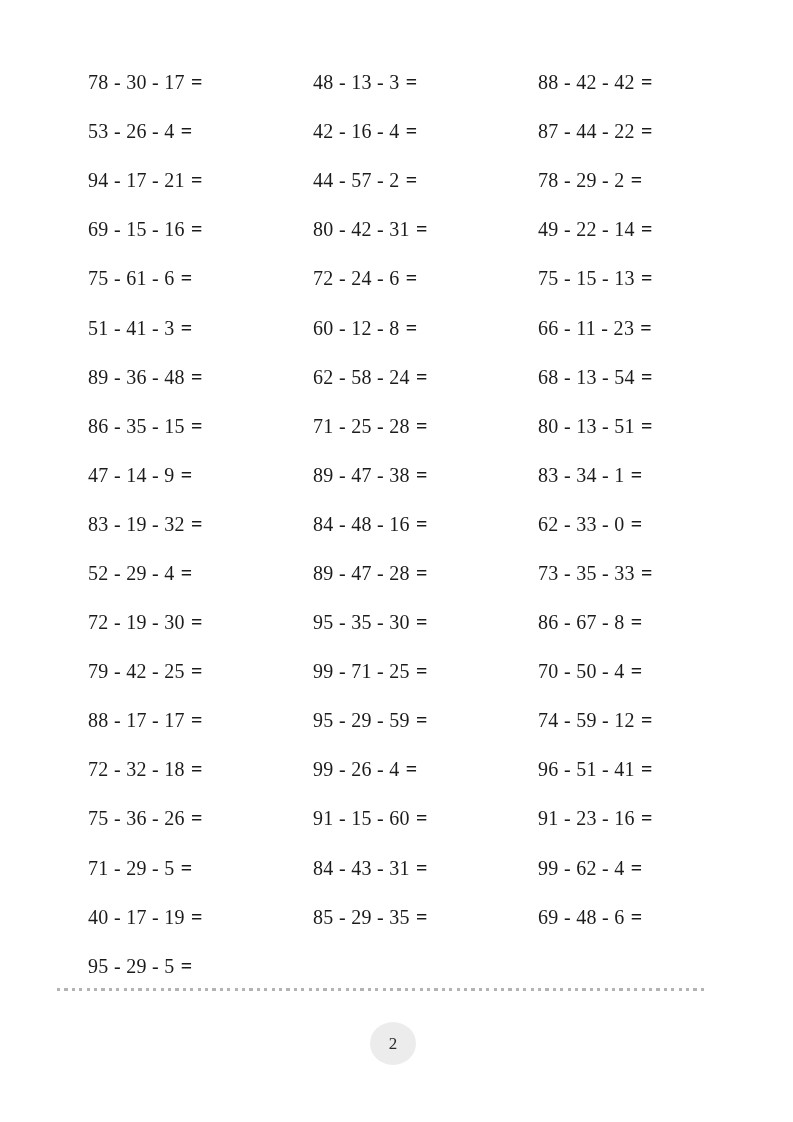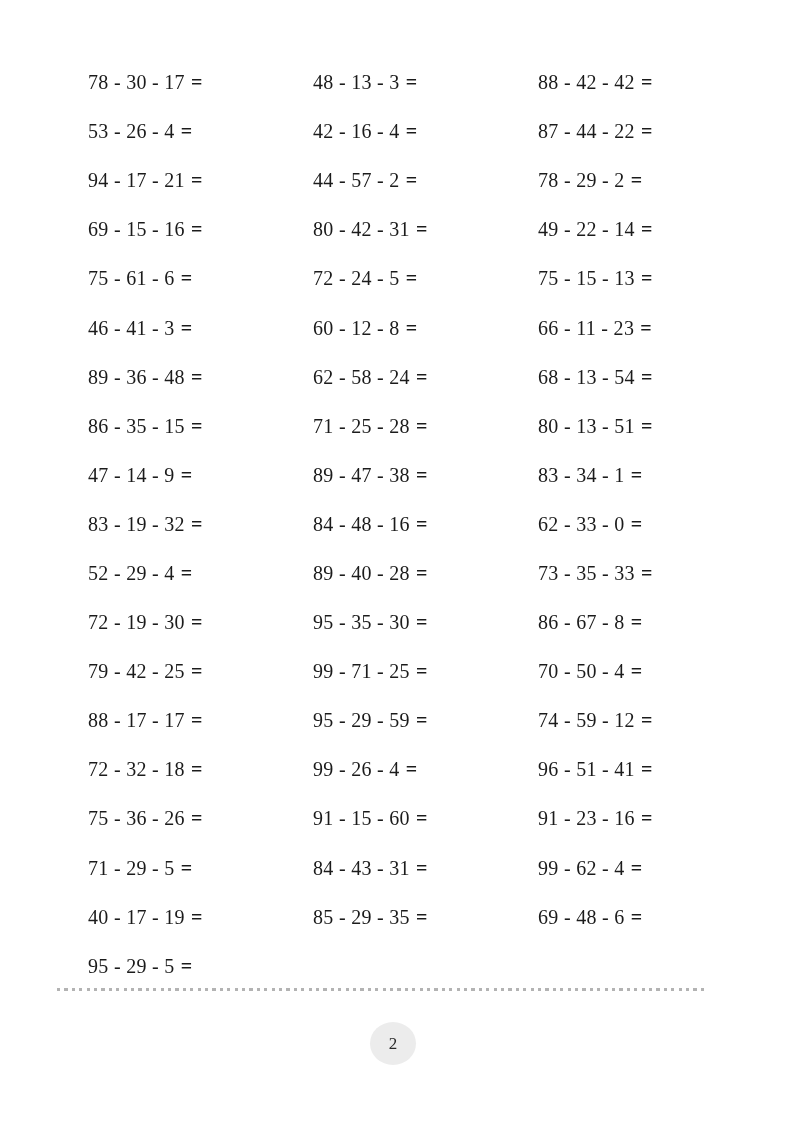--- a/index.html
+++ b/index.html
@@ -88,21 +88,21 @@
       </div>
       <div class="problem">
         <span>69 - 15 - 16</span>
         <span class="eq">=</span>
       </div>
       <div class="problem">
         <span>75 - 61 - 6</span>
         <span class="eq">=</span>
       </div>
       <div class="problem">
-        <span>46 - 41 - 3</span>
+        <span>51 - 41 - 3</span>
         <span class="eq">=</span>
       </div>
       <div class="problem">
         <span>89 - 36 - 48</span>
         <span class="eq">=</span>
       </div>
       <div class="problem">
         <span>86 - 35 - 15</span>
         <span class="eq">=</span>
       </div>
@@ -162,21 +162,21 @@
       </div>
       <div class="problem">
         <span>44 - 57 - 2</span>
         <span class="eq">=</span>
       </div>
       <div class="problem">
         <span>80 - 42 - 31</span>
         <span class="eq">=</span>
       </div>
       <div class="problem">
-        <span>72 - 24 - 5</span>
+        <span>72 - 24 - 6</span>
         <span class="eq">=</span>
       </div>
       <div class="problem">
         <span>60 - 12 - 8</span>
         <span class="eq">=</span>
       </div>
       <div class="problem">
         <span>62 - 58 - 24</span>
         <span class="eq">=</span>
       </div>
@@ -186,21 +186,21 @@
       </div>
       <div class="problem">
         <span>89 - 47 - 38</span>
         <span class="eq">=</span>
       </div>
       <div class="problem">
         <span>84 - 48 - 16</span>
         <span class="eq">=</span>
       </div>
       <div class="problem">
-        <span>89 - 40 - 28</span>
+        <span>89 - 47 - 28</span>
         <span class="eq">=</span>
       </div>
       <div class="problem">
         <span>95 - 35 - 30</span>
         <span class="eq">=</span>
       </div>
       <div class="problem">
         <span>99 - 71 - 25</span>
         <span class="eq">=</span>
       </div>

